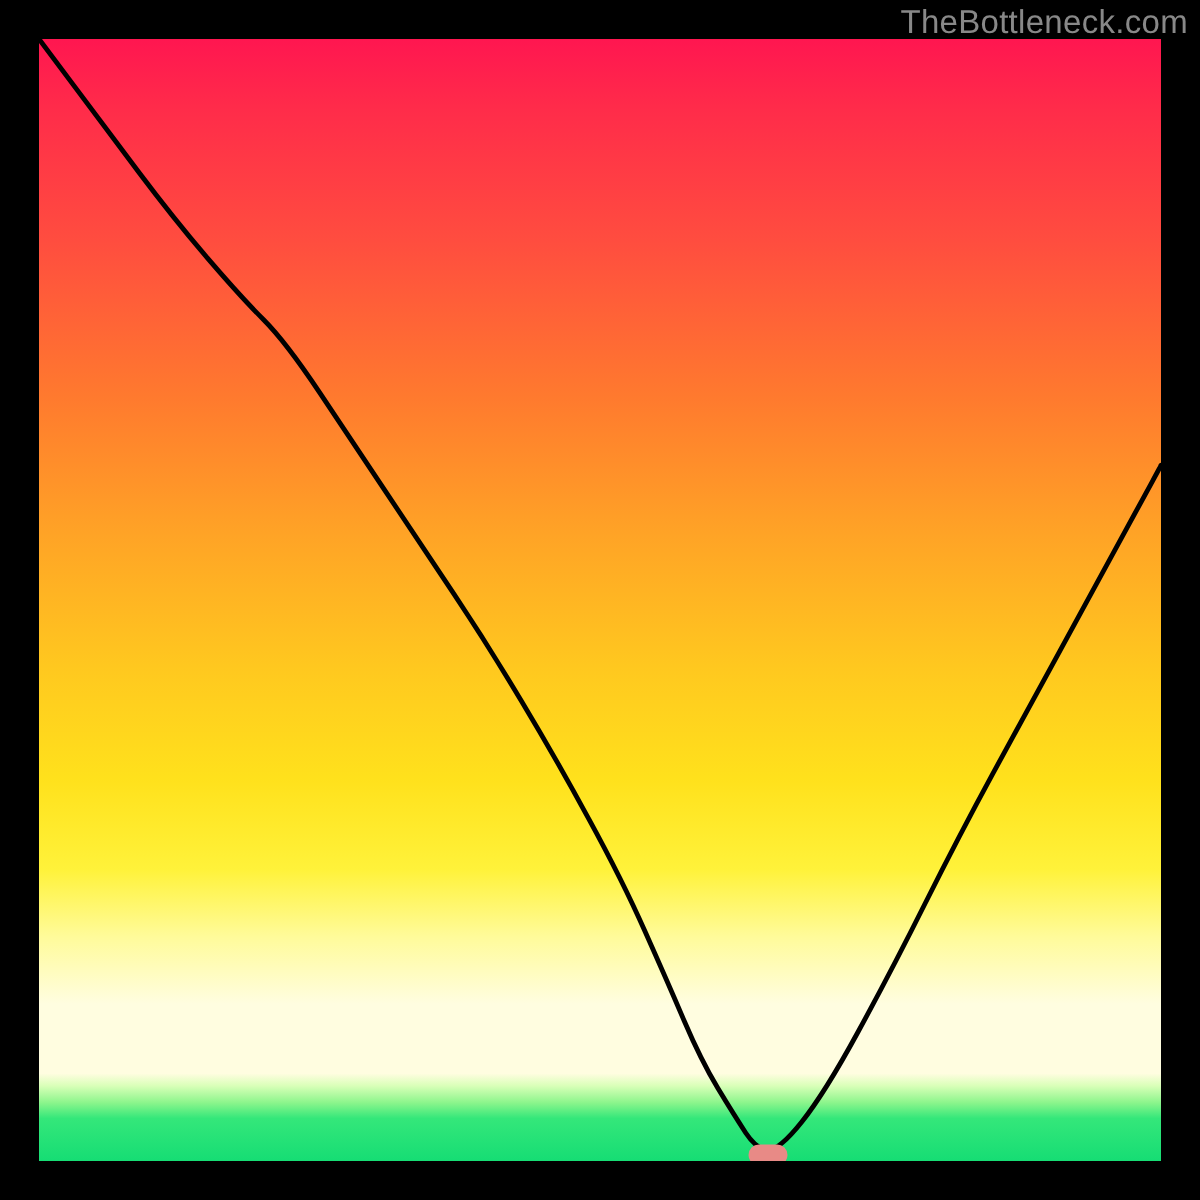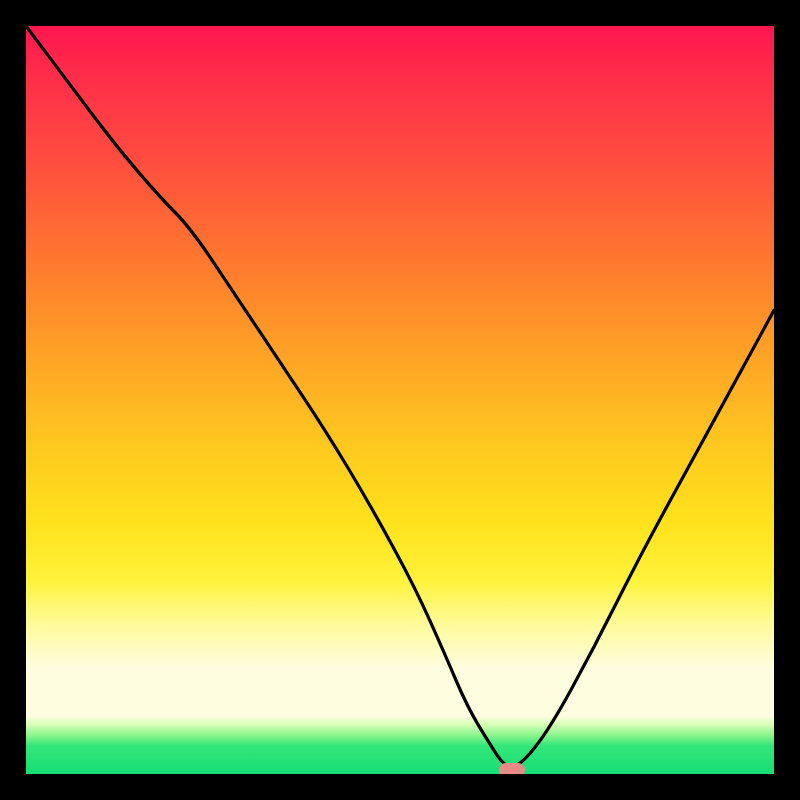--- a/index.html
+++ b/index.html
@@ -72,20 +72,21 @@
     background: #e88a86;
     transform: translate(-50%, -50%);
     z-index: 3;
   }
 </style>
 </head>
 <body>
 
 <div class="frame">
 
+  <div class="watermark">TheBottleneck.com</div>
 
   <div class="plot">
     <div class="gradient"></div>
 
     <svg class="curve" viewBox="0 0 748 748" preserveAspectRatio="none">
       <path id="curve-path" fill="none" stroke="#000" stroke-width="3.2" stroke-linejoin="round" stroke-linecap="round" d="M 0.0 0.0 Q 0.0 0.0 22.4 29.9 Q 44.9 59.8 67.3 89.8 Q 89.8 119.7 112.2 145.9 Q 134.6 172.0 149.6 187.0 Q 164.6 202.0 187.0 235.6 Q 209.4 269.3 231.9 302.9 Q 254.3 336.6 276.8 370.3 Q 299.2 403.9 321.6 441.3 Q 344.1 478.7 366.5 519.9 Q 389.0 561.0 403.9 594.7 Q 418.9 628.3 430.1 654.5 Q 441.3 680.7 452.5 699.4 Q 463.8 718.1 471.2 729.3 Q 478.7 740.5 486.2 740.5 Q 493.7 740.5 508.6 721.8 Q 523.6 703.1 546.0 662.0 Q 568.5 620.8 590.9 576.0 Q 613.4 531.1 635.8 489.9 Q 658.2 448.8 680.7 407.7 Q 703.1 366.5 725.6 325.4 T 748.0 284.2"></path>
     </svg>
 
     <div id="marker" class="marker" style="left: 486.2px; top: 743.512px;"></div>
   </div>

